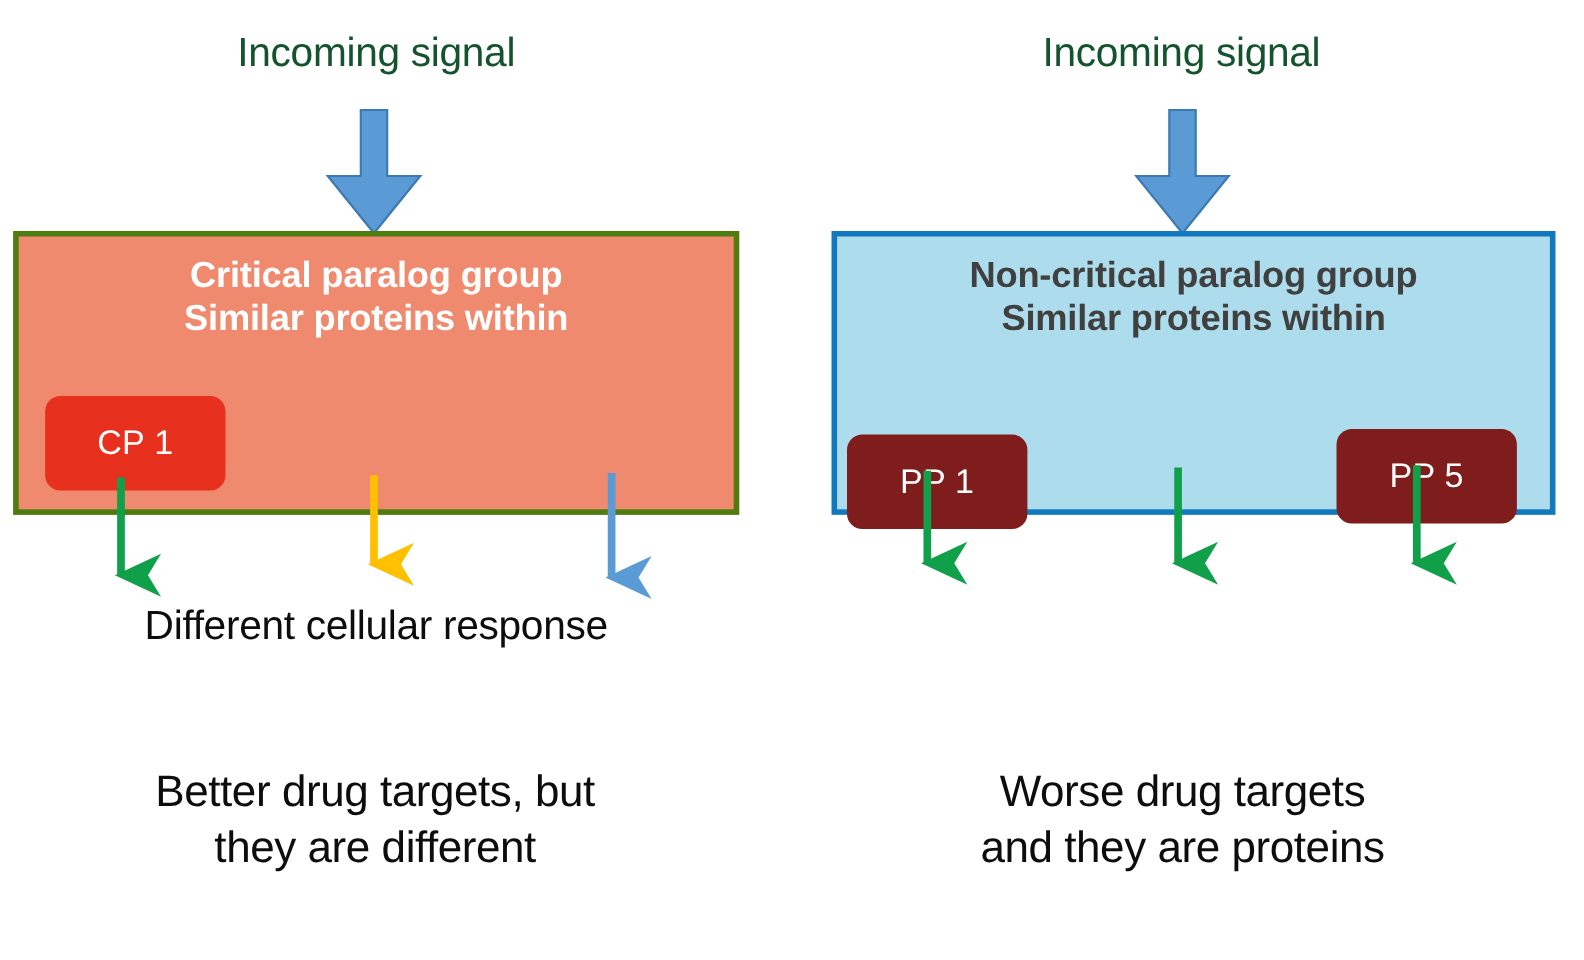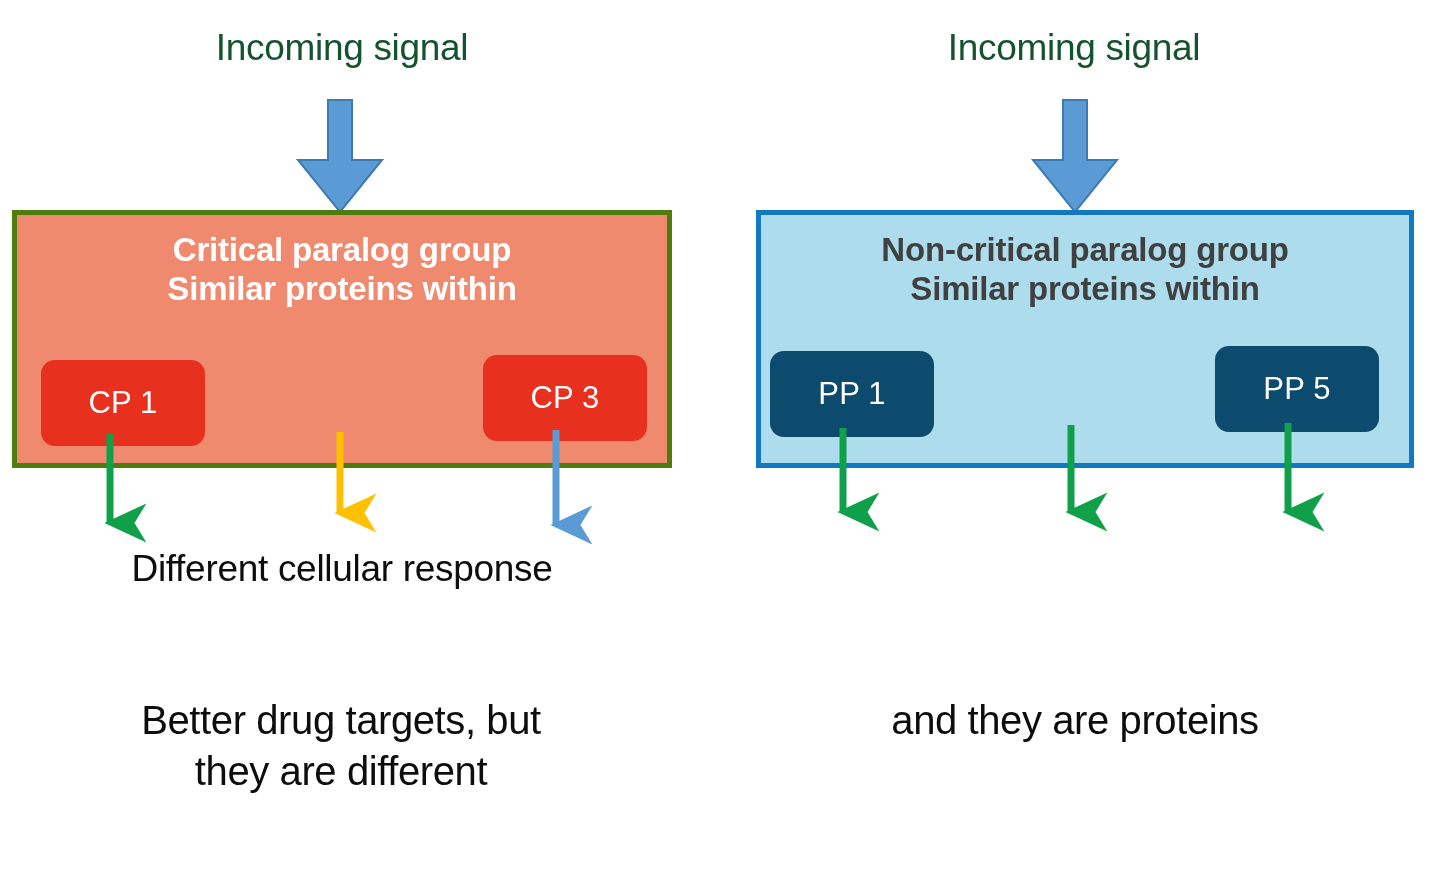--- a/index.html
+++ b/index.html
@@ -80,21 +80,21 @@
     border-radius: 14px;
     color: #FFFFFF;
     font-size: 31px;
     font-weight: normal;
     display: flex;
     align-items: center;
     justify-content: center;
     letter-spacing: 0.2px;
   }
   .chip-red  { background: #E8301F; }
-  .chip-blue { background: #0c4a6e; }
+  .chip-blue { background: #7f1d1d; margin-top: 44px; }
 
   
   .resp-svg { position: absolute; left: 0; top: 0; width: 1440px; height: 873px; pointer-events: none; }
 
   
   .response-label {
     position: absolute;
     top: 548px;
     width: 700px;
     text-align: center;
@@ -131,21 +131,20 @@
     <polygon points="53,2 77,2 77,62 107,62 65,114 23,62 53,62" fill="#5B9BD5" stroke="#3D7AB2" stroke-width="2"></polygon>
   </svg>
 
   <div class="group-panel panel-left">
     <div class="panel-title">
       <div>Critical paralog group</div>
       <div>Similar proteins within</div>
     </div>
 
     <div class="chip chip-red" style="left:24px; top:145px;">CP 1</div>
-    <div class="chip chip-red" style="left:466px; top:140px;">CP 3</div>
   </div>
 
   <div class="incoming-label incoming-right">Incoming signal</div>
 
   <svg class="big-arrow" style="left:1010px;" viewBox="0 0 130 118">
     <polygon points="53,2 77,2 77,62 107,62 65,114 23,62 53,62" fill="#5B9BD5" stroke="#3D7AB2" stroke-width="2"></polygon>
   </svg>
 
   <div class="group-panel panel-right">
     <div class="panel-title">
@@ -179,16 +178,17 @@
     <line x1="1288" y1="423" x2="1288" y2="512" stroke="#10A04A" stroke-width="7" marker-end="url(#head-green)"></line>
   </svg>
 
   <div class="response-label response-left">Different cellular response</div>
 
   <div class="conclusion conclusion-left">
     <div>Better drug targets, but</div>
     <div>they are different</div>
   </div>
   <div class="conclusion conclusion-right">
+    <div>Worse drug targets</div>
     <div>and they are proteins</div>
   </div>
 
 </div>
 
 </body></html>

